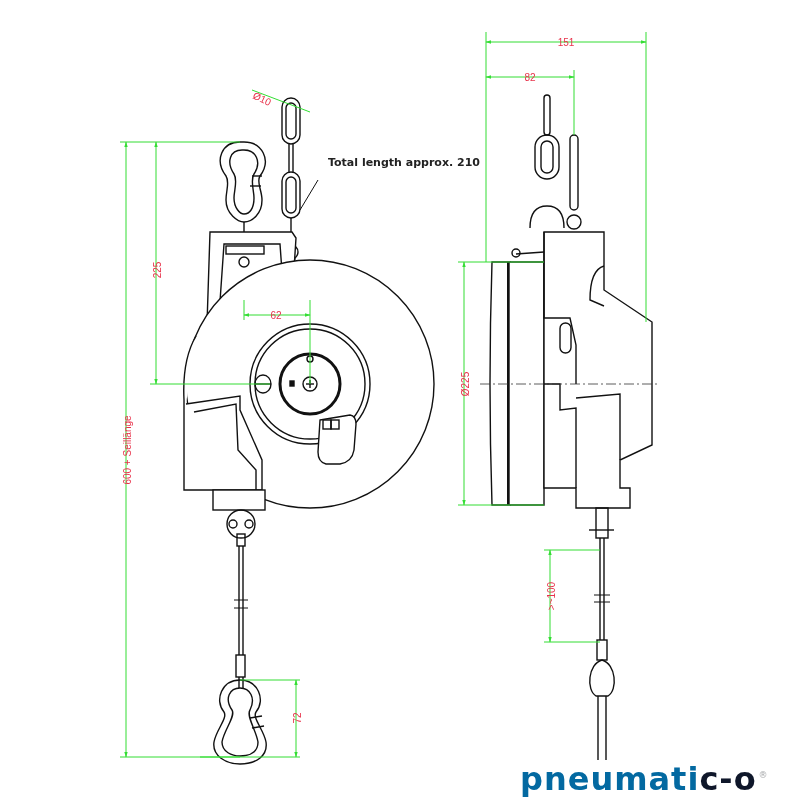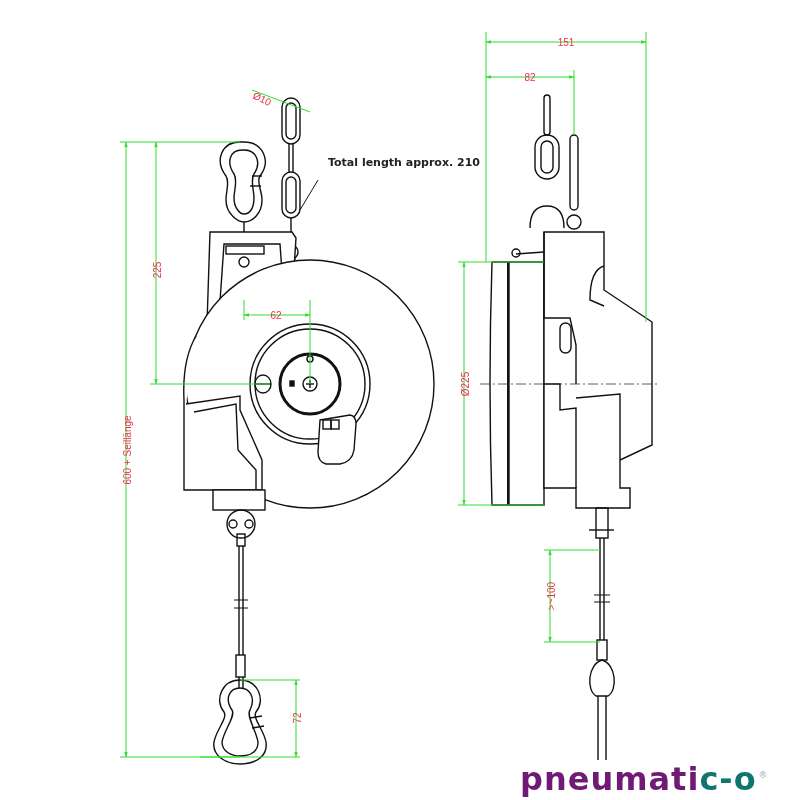--- a/index.html
+++ b/index.html
@@ -3,22 +3,22 @@
 <meta charset="utf-8">
 <style>
   html, body { margin:0; padding:0; background:#ffffff; }
   body { width:800px; height:800px; position:relative; overflow:hidden;
          font-family:"Liberation Sans", sans-serif; }
   #drawing { position:absolute; left:0; top:0; width:800px; height:800px; }
   .dim-text { font-family:"Liberation Sans", sans-serif; font-size:10px; fill:#e8324a; }
   .note-text { font-family:"DejaVu Sans", sans-serif; font-size:11px; font-weight:bold; fill:#222; }
   .logo { position:absolute; left:520px; top:762px; height:36px; display:flex; align-items:flex-end;
           font-family:"DejaVu Sans", sans-serif; font-weight:bold; font-size:32px; letter-spacing:1px; }
-  .logo .pink { color:#701a75; }
-  .logo .grey { color:#0f766e; }
+  .logo .pink { color:#0369a1; }
+  .logo .grey { color:#0f172a; }
   .logo .reg { color:#a7a9ab; font-size:9px; align-self:flex-start; margin-top:8px; margin-left:2px; font-weight:normal; }
 </style>
 </head>
 <body>
 
 <svg id="drawing" viewBox="0 0 800 800" xmlns="http://www.w3.org/2000/svg">
   <defs>
     <marker id="arr" viewBox="0 0 10 10" refX="9" refY="5" markerWidth="6" markerHeight="6" orient="auto-start-reverse">
       <path d="M0,2 L10,5 L0,8 z" fill="#33dd33"></path>
     </marker>

